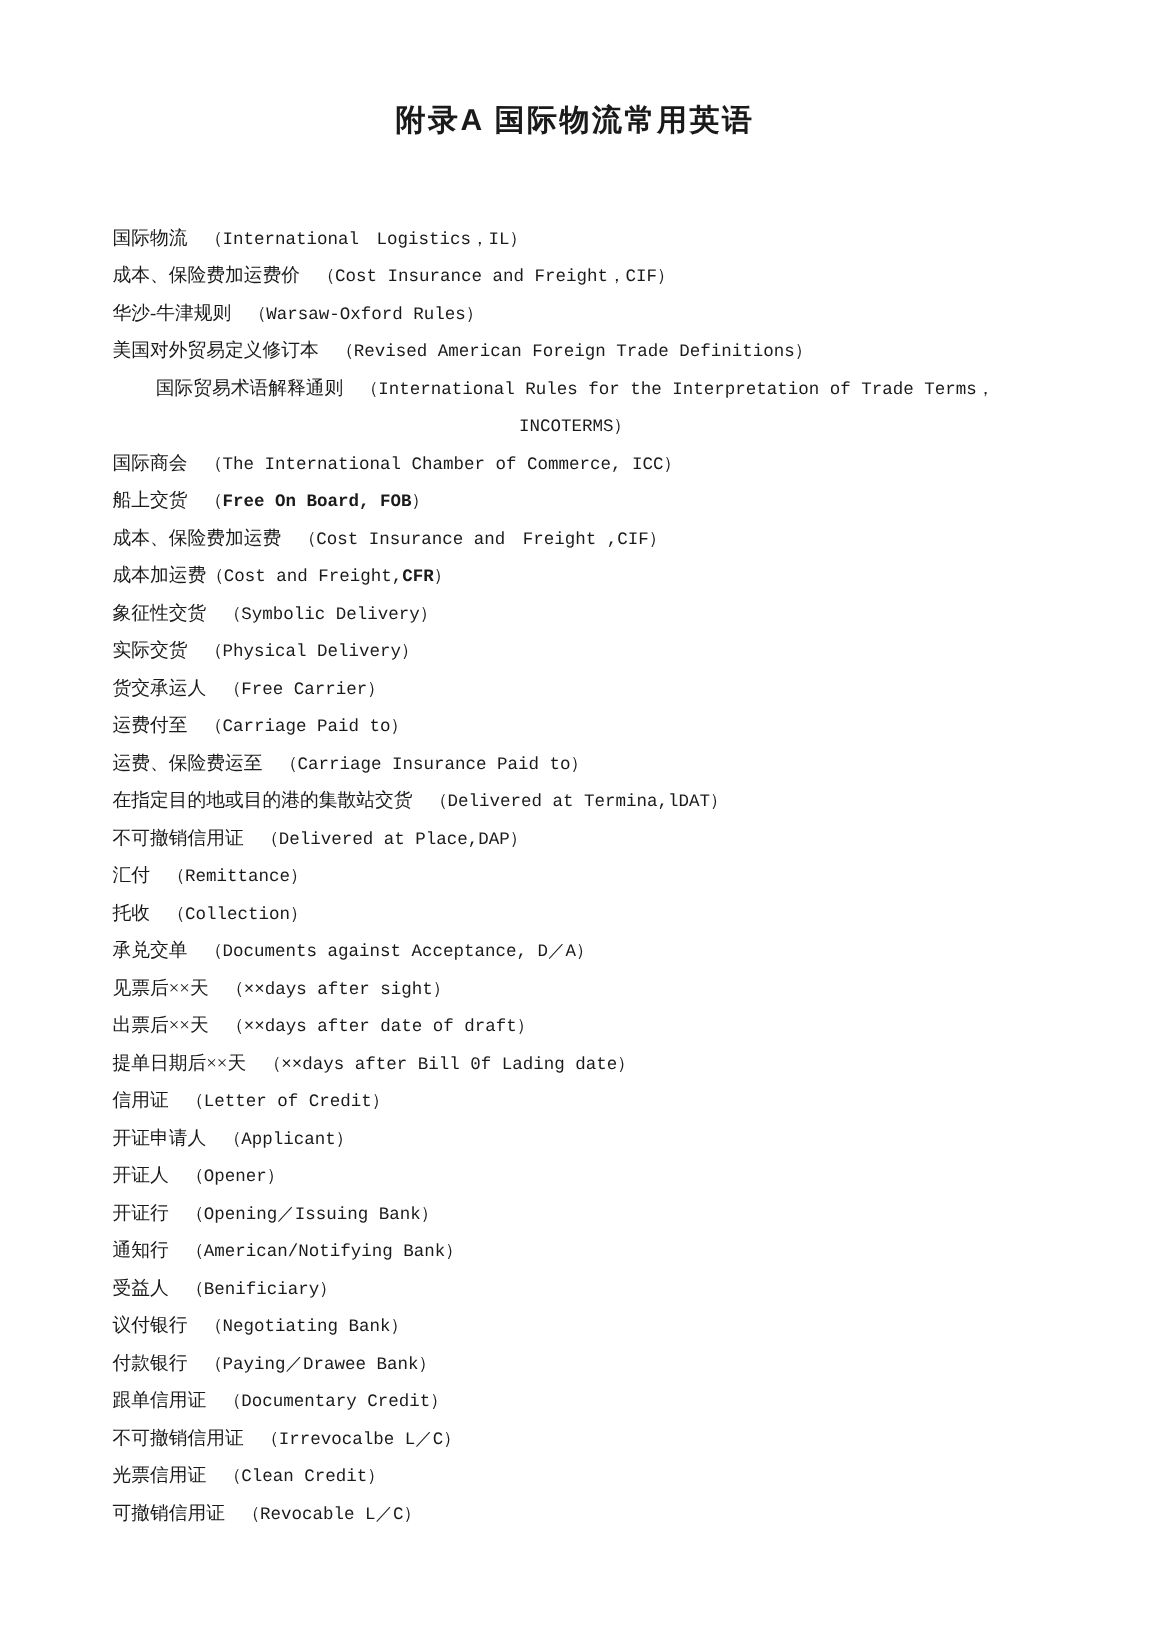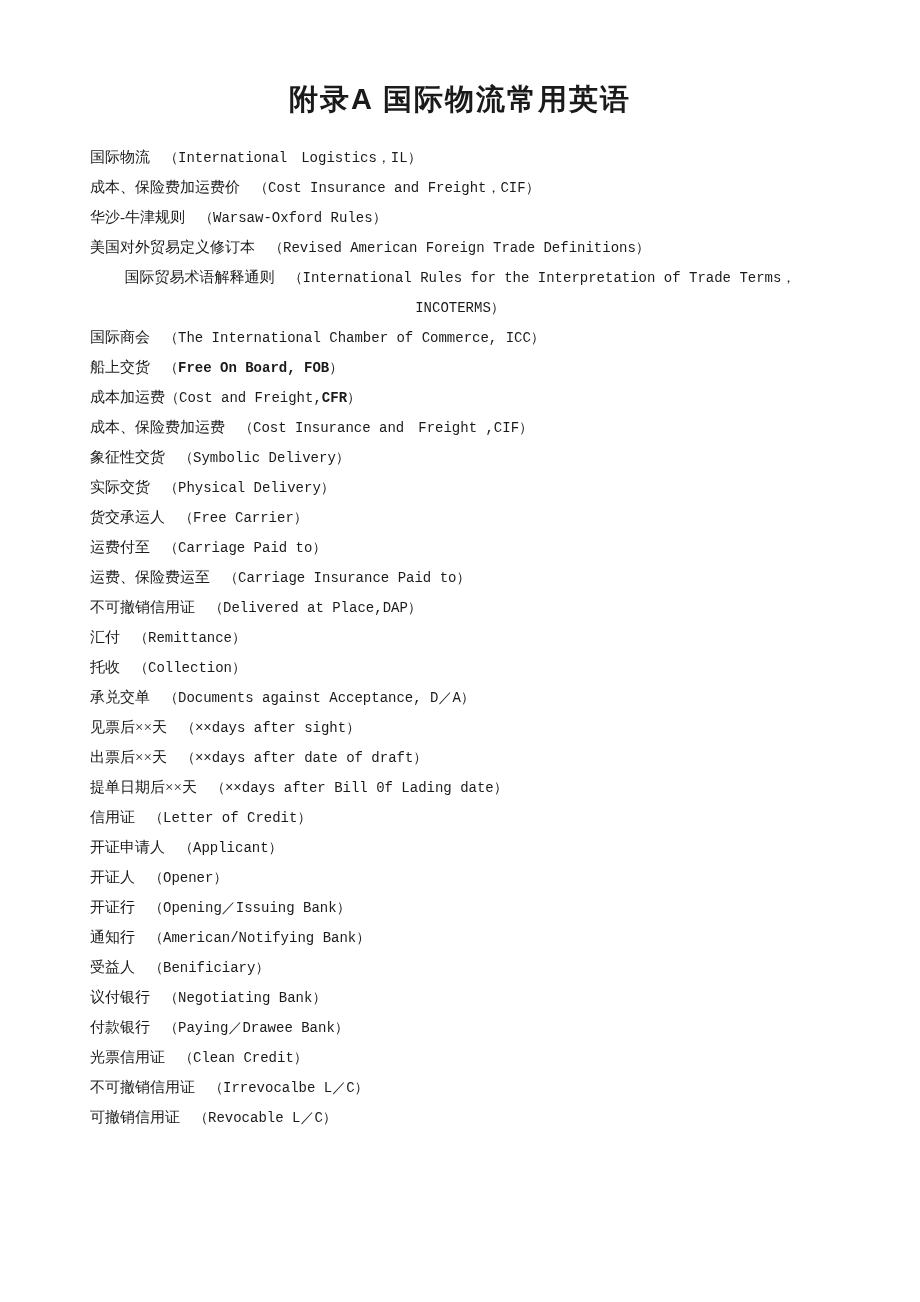--- a/index.html
+++ b/index.html
@@ -11,23 +11,23 @@
       background: #ffffff;
       font-family: "SimSun", "宋体", serif;
       font-size: 15px;
       color: #1a1a1a;
       width: 920px;
       min-height: 1302px;
       padding: 80px 90px 60px 90px;
     }
     .page-title {
       text-align: center;
-      font-size: 29px;
+      font-size: 24px;
       font-weight: bold;
-      margin-bottom: 22px;
+      margin-bottom: 64px;
       letter-spacing: 2px;
       font-family: "SimHei", "黑体", sans-serif;
     }
     .content {
       line-height: 1.95;
     }
     .content p {
       margin: 0;
       padding: 0;
       font-size: 15px;
@@ -40,38 +40,40 @@
 <div class="page-title">附录A  国际物流常用英语</div>
 
 <div class="content">
 <p><span>国际物流</span><span style="font-family: &quot;Courier New&quot;, Courier, monospace; font-size: 14px;">　（International　Logistics，IL）</span></p>
     <p><span>成本、保险费加运费价</span><span style="font-family: &quot;Courier New&quot;, Courier, monospace; font-size: 14px;">　（Cost Insurance and Freight，CIF）</span></p>
     <p><span>华沙-牛津规则</span><span style="font-family: &quot;Courier New&quot;, Courier, monospace; font-size: 14px;">　（Warsaw-Oxford Rules）</span></p>
     <p><span>美国对外贸易定义修订本</span><span style="font-family: &quot;Courier New&quot;, Courier, monospace; font-size: 14px;">　（Revised American Foreign Trade Definitions）</span></p>
     <p style="display: block; text-align: center;"><span>国际贸易术语解释通则</span><span style="font-family: &quot;Courier New&quot;, Courier, monospace; font-size: 14px;">　（International Rules for the Interpretation of Trade Terms，INCOTERMS）</span></p>
     <p><span>国际商会</span><span style="font-family: &quot;Courier New&quot;, Courier, monospace; font-size: 14px;">　（The International Chamber of Commerce, ICC）</span></p>
     <p><span>船上交货</span><span style="font-family: &quot;Courier New&quot;, Courier, monospace; font-size: 14px;">　（<strong>Free On Board, FOB</strong>）</span></p>
+    <p><span>成本、保险费加运费</span><span style="font-family: &quot;Courier New&quot;, Courier, monospace; font-size: 14px;">　（Cost Insurance and　Freight ,CIF）</span></p>
     <p><span>成本加运费</span><span style="font-family: &quot;Courier New&quot;, Courier, monospace; font-size: 14px;">（Cost and Freight,<strong>CFR</strong>）</span></p>
-    <p><span>成本、保险费加运费</span><span style="font-family: &quot;Courier New&quot;, Courier, monospace; font-size: 14px;">　（Cost Insurance and　Freight ,CIF）</span></p>
     <p><span>象征性交货</span><span style="font-family: &quot;Courier New&quot;, Courier, monospace; font-size: 14px;">　（Symbolic Delivery）</span></p>
     <p><span>实际交货</span><span style="font-family: &quot;Courier New&quot;, Courier, monospace; font-size: 14px;">　（Physical Delivery）</span></p>
     <p><span>货交承运人</span><span style="font-family: &quot;Courier New&quot;, Courier, monospace; font-size: 14px;">　（Free Carrier）</span></p>
     <p><span>运费付至</span><span style="font-family: &quot;Courier New&quot;, Courier, monospace; font-size: 14px;">　（Carriage Paid to）</span></p>
     <p><span>运费、保险费运至</span><span style="font-family: &quot;Courier New&quot;, Courier, monospace; font-size: 14px;">　（Carriage Insurance Paid to）</span></p>
+    <p><span>在指定目的地或目的港的集散站交货</span><span style="font-family: &quot;Courier New&quot;, Courier, monospace; font-size: 14px;">　（Delivered at Termina,lDAT）</span></p>
     <p><span>不可撤销信用证</span><span style="font-family: &quot;Courier New&quot;, Courier, monospace; font-size: 14px;">　（Delivered at Place,DAP）</span></p>
     <p><span>汇付</span><span style="font-family: &quot;Courier New&quot;, Courier, monospace; font-size: 14px;">　（Remittance）</span></p>
     <p><span>托收</span><span style="font-family: &quot;Courier New&quot;, Courier, monospace; font-size: 14px;">　（Collection）</span></p>
     <p><span>承兑交单</span><span style="font-family: &quot;Courier New&quot;, Courier, monospace; font-size: 14px;">　（Documents against Acceptance, D／A）</span></p>
     <p><span>见票后××天</span><span style="font-family: &quot;Courier New&quot;, Courier, monospace; font-size: 14px;">　（××days after sight）</span></p>
     <p><span>出票后××天</span><span style="font-family: &quot;Courier New&quot;, Courier, monospace; font-size: 14px;">　（××days after date of draft）</span></p>
     <p><span>提单日期后××天</span><span style="font-family: &quot;Courier New&quot;, Courier, monospace; font-size: 14px;">　（××days after Bill 0f Lading date）</span></p>
     <p><span>信用证</span><span style="font-family: &quot;Courier New&quot;, Courier, monospace; font-size: 14px;">　（Letter of Credit）</span></p>
     <p><span>开证申请人</span><span style="font-family: &quot;Courier New&quot;, Courier, monospace; font-size: 14px;">　（Applicant）</span></p>
     <p><span>开证人</span><span style="font-family: &quot;Courier New&quot;, Courier, monospace; font-size: 14px;">　（Opener）</span></p>
     <p><span>开证行</span><span style="font-family: &quot;Courier New&quot;, Courier, monospace; font-size: 14px;">　（Opening／Issuing Bank）</span></p>
     <p><span>通知行</span><span style="font-family: &quot;Courier New&quot;, Courier, monospace; font-size: 14px;">　（American/Notifying Bank）</span></p>
     <p><span>受益人</span><span style="font-family: &quot;Courier New&quot;, Courier, monospace; font-size: 14px;">　（Benificiary）</span></p>
     <p><span>议付银行</span><span style="font-family: &quot;Courier New&quot;, Courier, monospace; font-size: 14px;">　（Negotiating Bank）</span></p>
     <p><span>付款银行</span><span style="font-family: &quot;Courier New&quot;, Courier, monospace; font-size: 14px;">　（Paying／Drawee Bank）</span></p>
+    <p><span>跟单信用证</span><span style="font-family: &quot;Courier New&quot;, Courier, monospace; font-size: 14px;">　（Documentary Credit）</span></p>
+    <p><span>不可撤销信用证</span><span style="font-family: &quot;Courier New&quot;, Courier, monospace; font-size: 14px;">　（Irrevocalbe L／C）</span></p>
     <p><span>光票信用证</span><span style="font-family: &quot;Courier New&quot;, Courier, monospace; font-size: 14px;">　（Clean Credit）</span></p>
-    <p><span>不可撤销信用证</span><span style="font-family: &quot;Courier New&quot;, Courier, monospace; font-size: 14px;">　（Irrevocalbe L／C）</span></p>
     <p><span>可撤销信用证</span><span style="font-family: &quot;Courier New&quot;, Courier, monospace; font-size: 14px;">　（Revocable L／C）</span></p>
   </div>
 
 </body></html>

